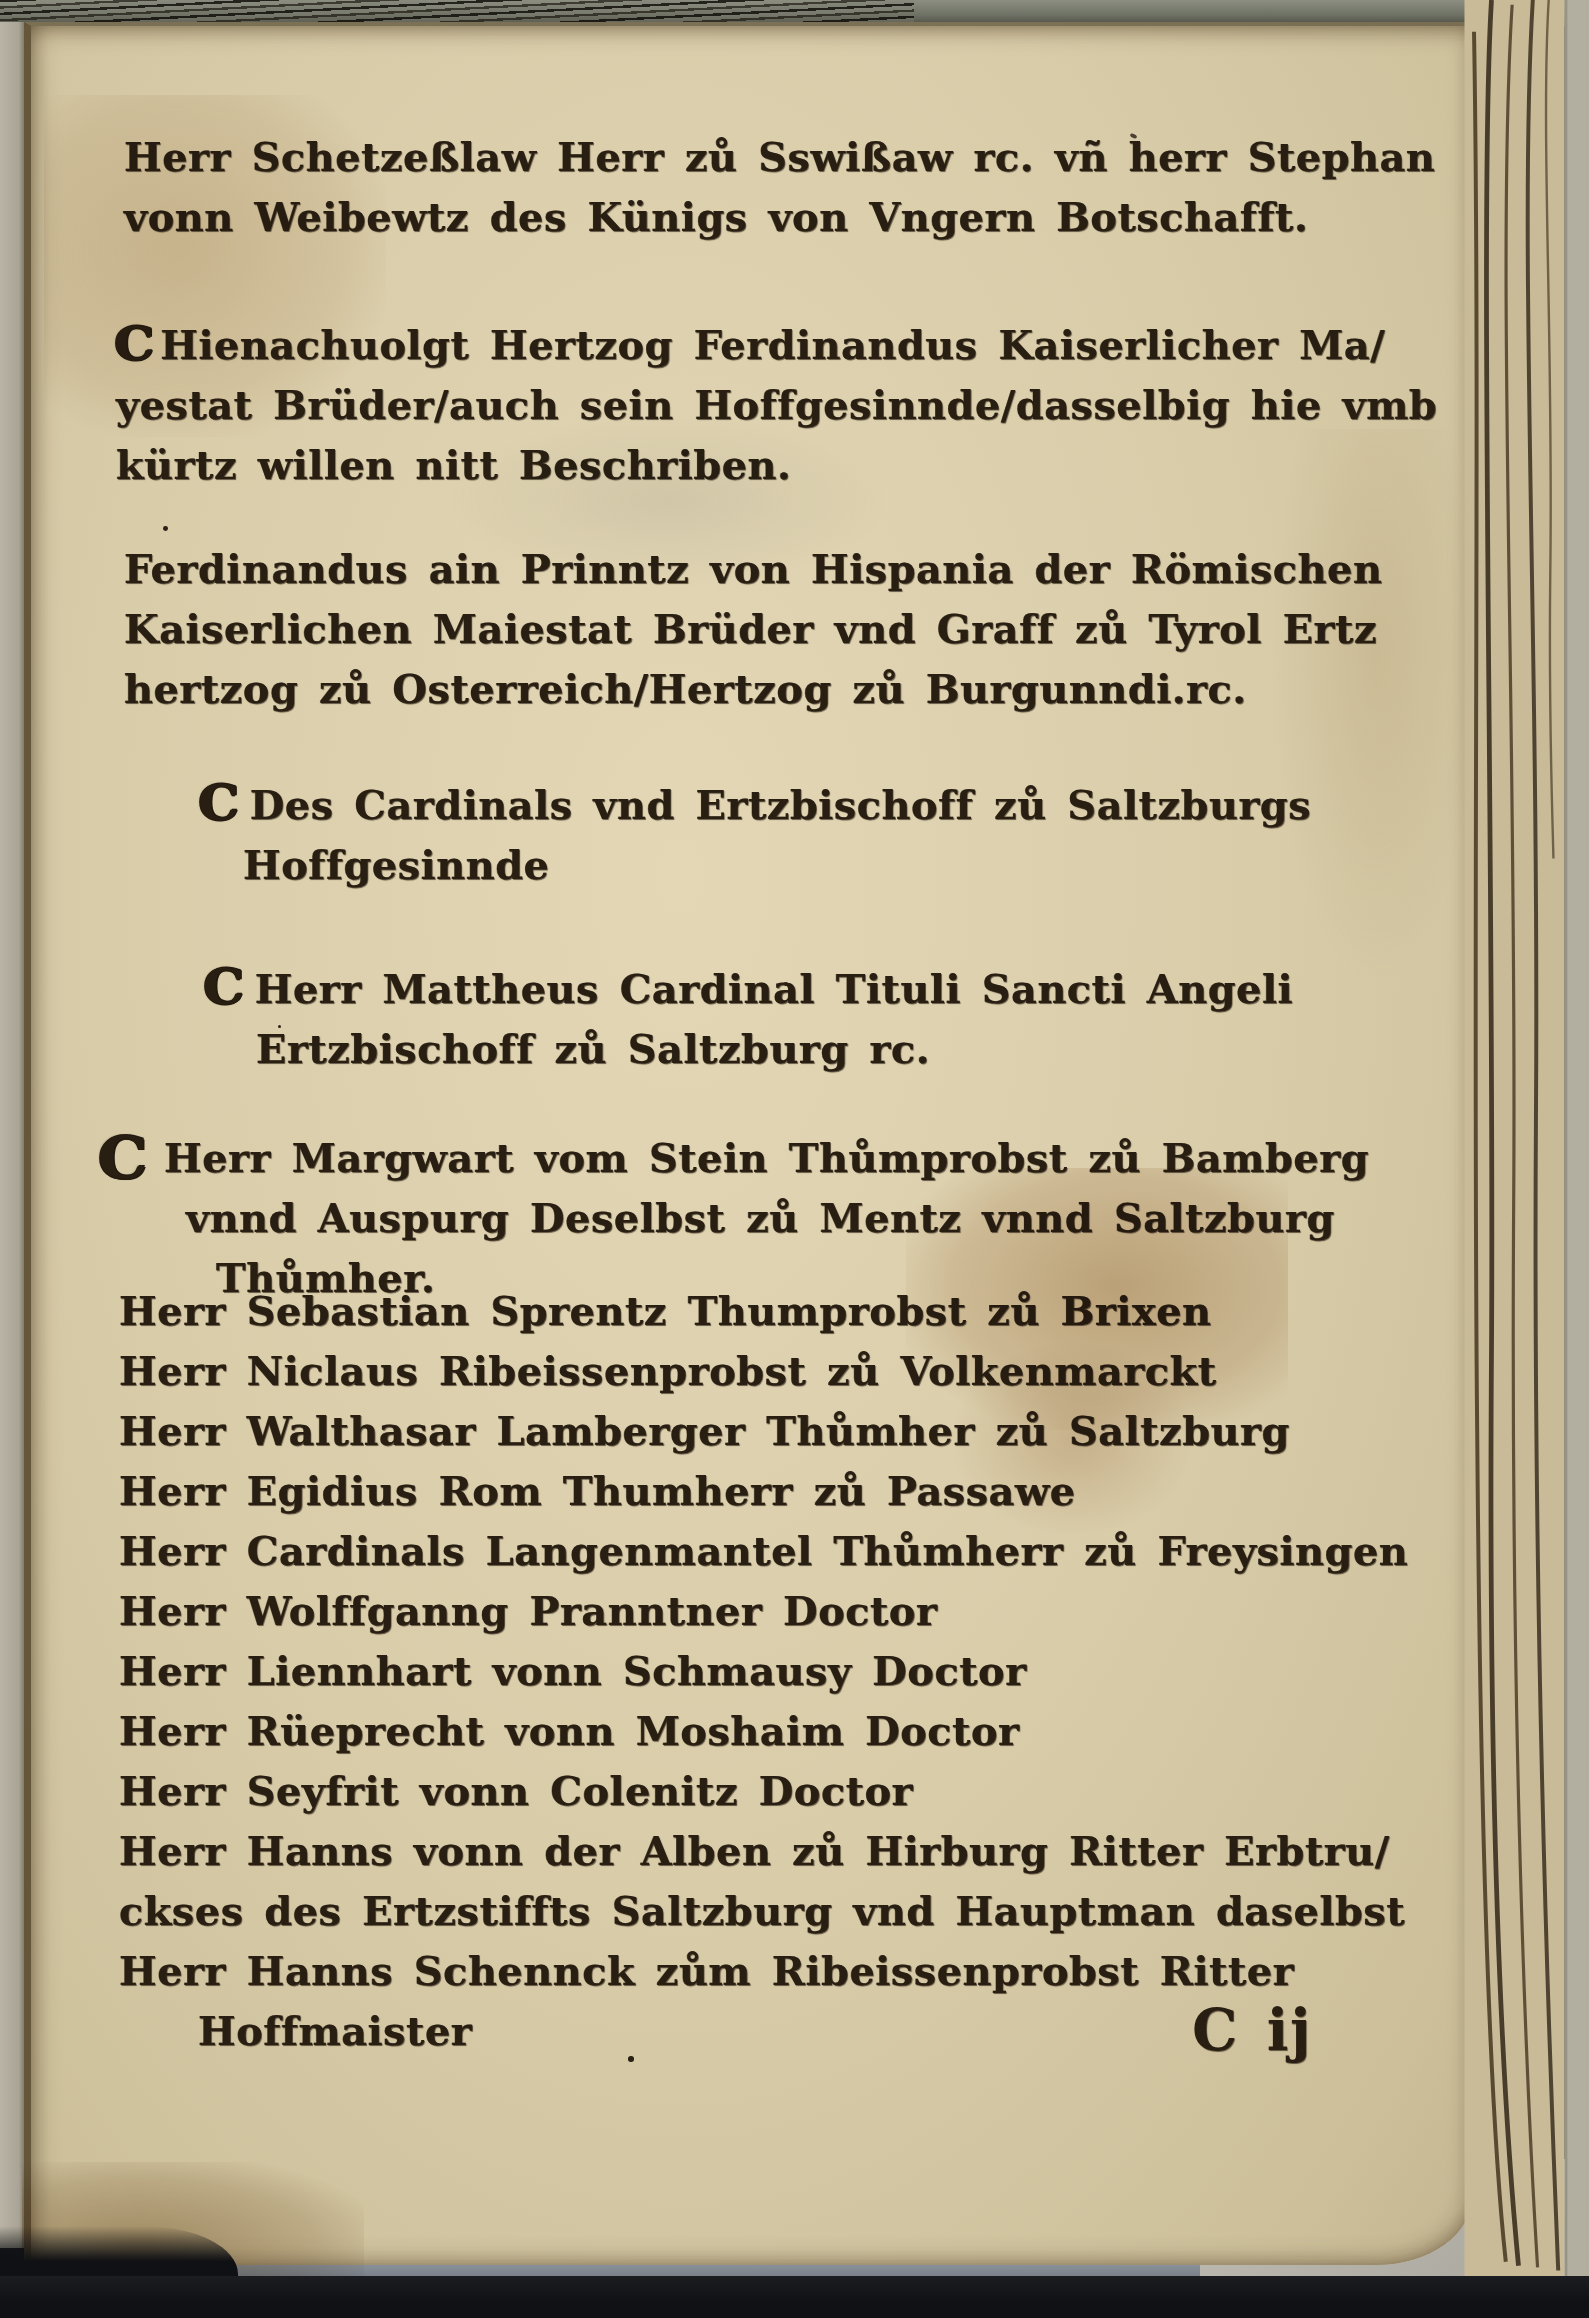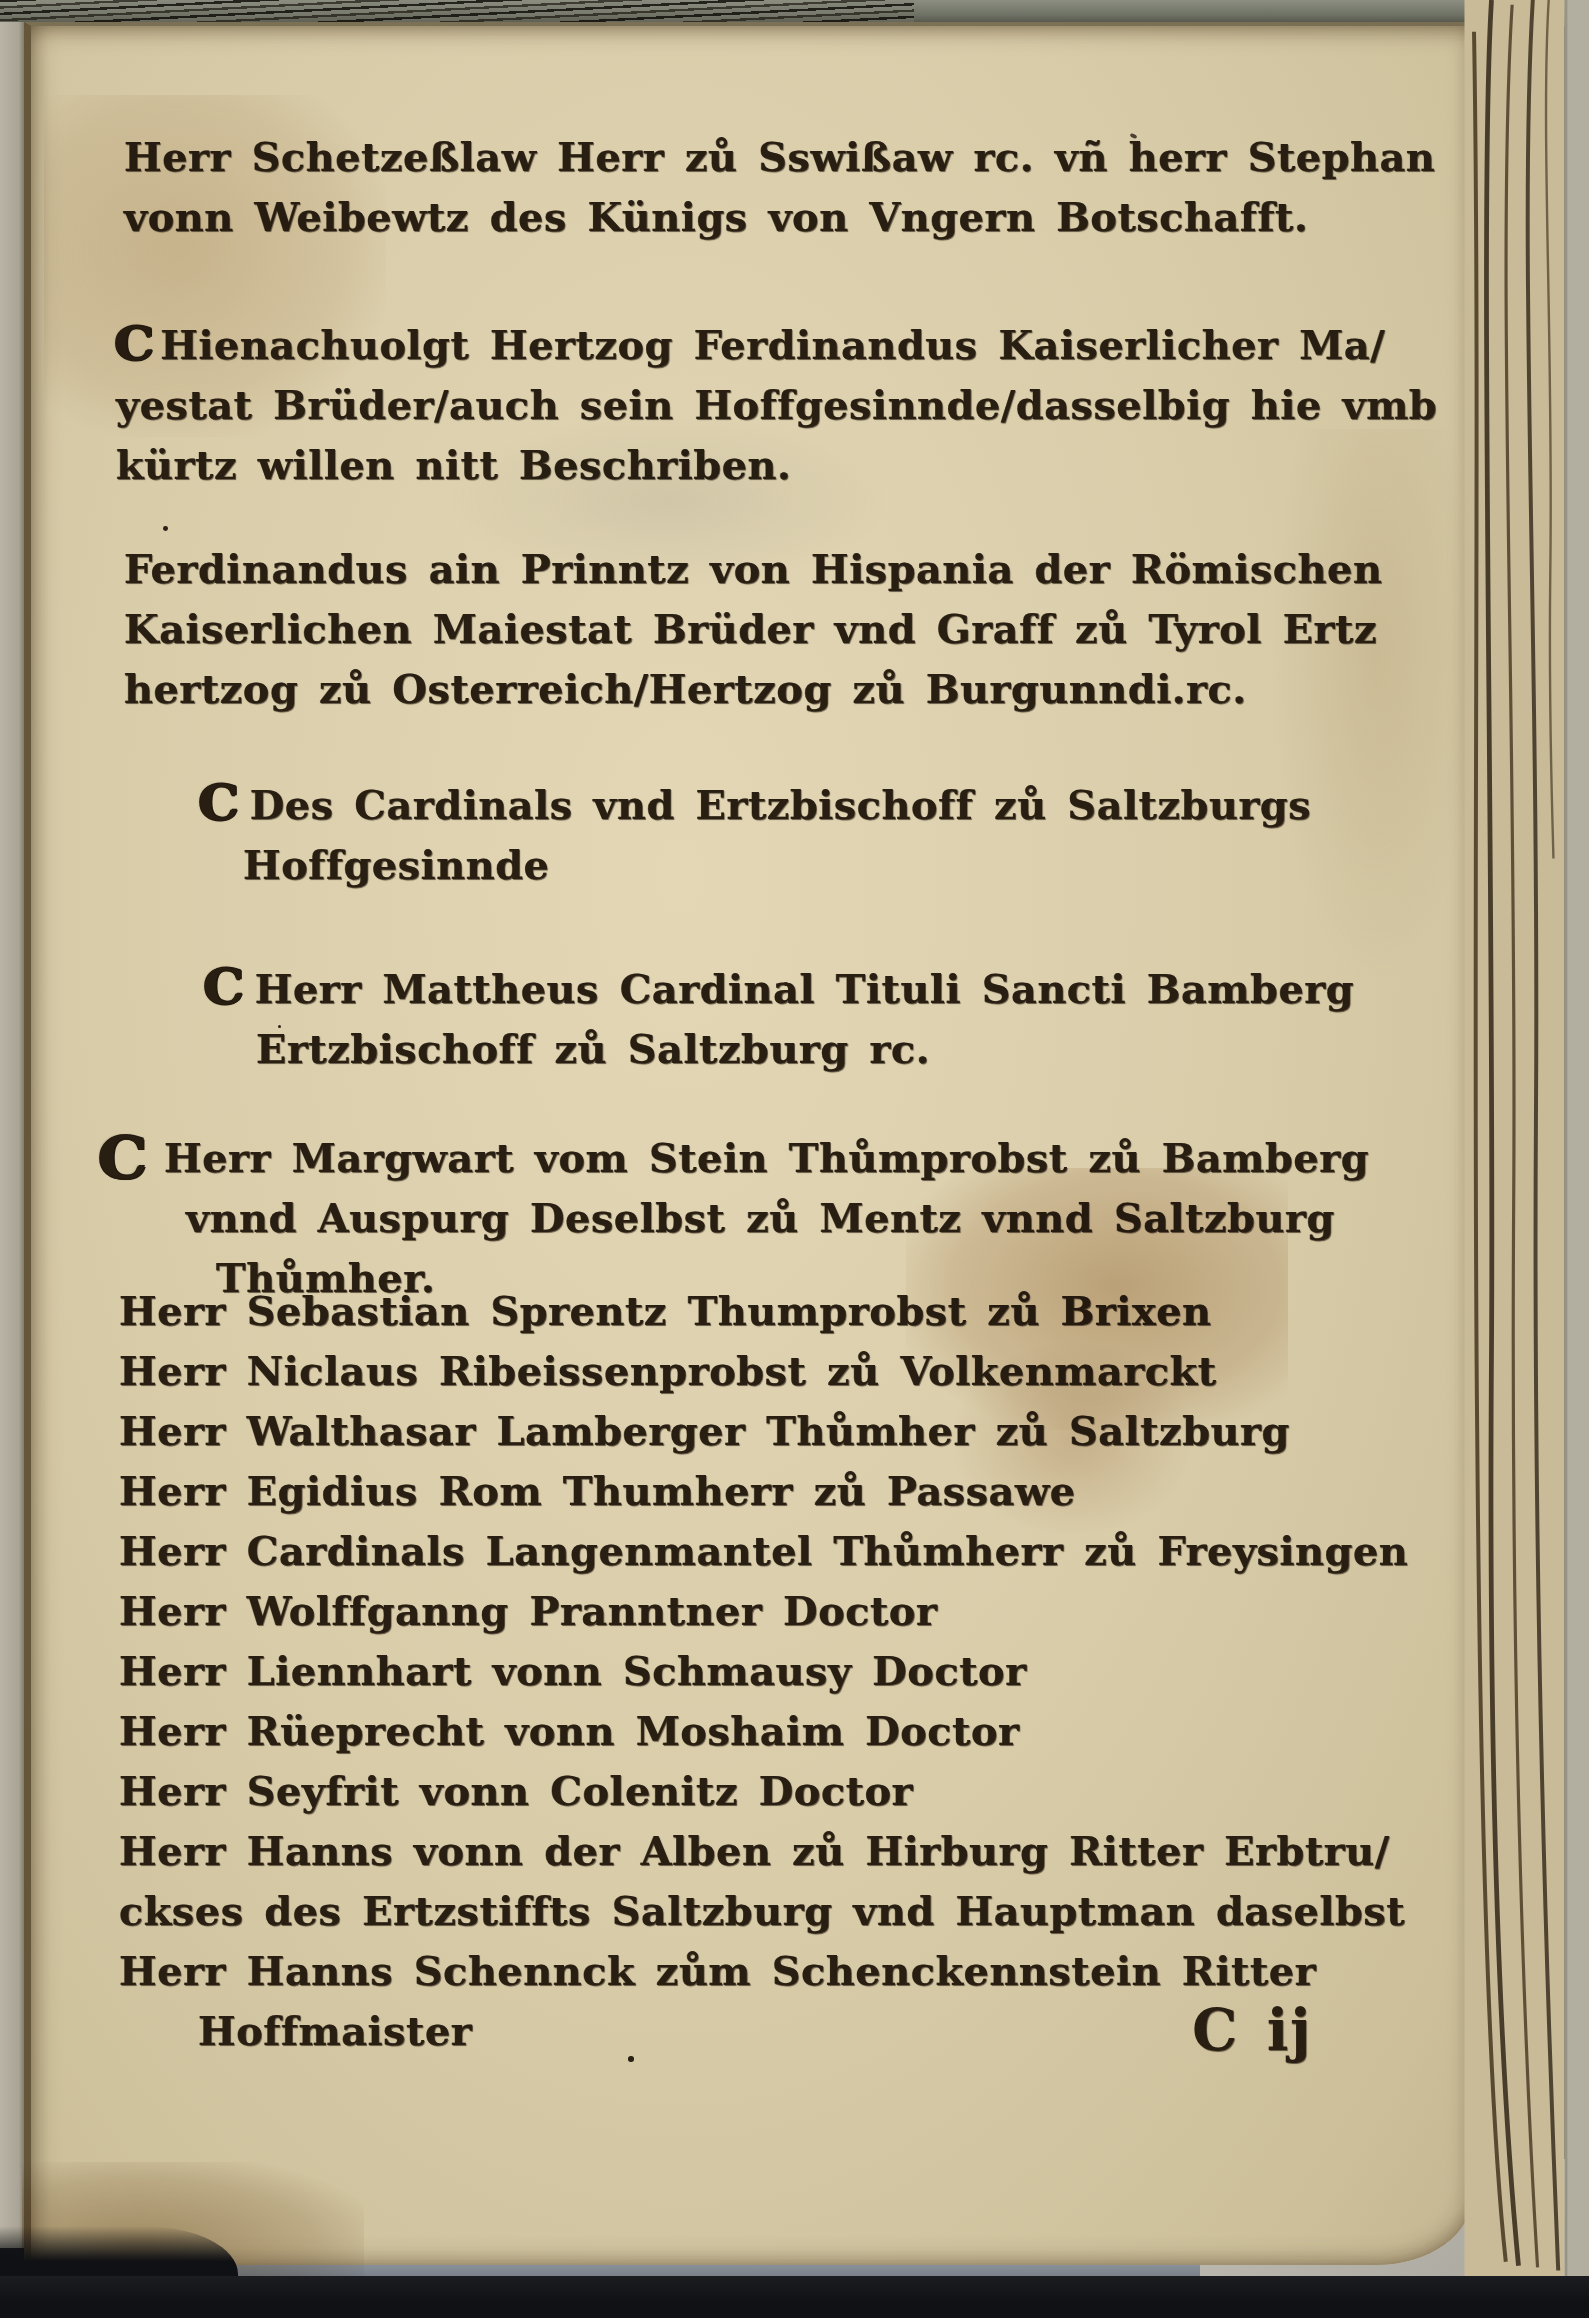--- a/index.html
+++ b/index.html
@@ -137,21 +137,21 @@
       <div class="line">Kaiserlichen Maiestat Brüder vnd Graff zů Tyrol Ertz</div>
       <div class="line">hertzog zů Osterreich/Hertzog zů Burgunndi.rc.</div>
     </div>
 
     <div class="para" id="p4">
       <div class="line"><span class="cap cap-md">C</span><span>Des Cardinals vnd Ertzbischoff zů Saltzburgs</span></div>
       <div class="line">Hoffgesinnde</div>
     </div>
 
     <div class="para" id="p5">
-      <div class="line"><span class="cap cap-md">C</span><span>Herr Mattheus Cardinal Tituli Sancti Bamberg</span></div>
+      <div class="line"><span class="cap cap-md">C</span><span>Herr Mattheus Cardinal Tituli Sancti Angeli</span></div>
       <div class="line">Ertzbischoff zů Saltzburg rc.</div>
     </div>
 
     <div class="para" id="p6">
       <div class="line"><span class="cap cap-lg">C</span><span>Herr Margwart vom Stein Thůmprobst zů Bamberg</span></div>
       <div class="line">vnnd Auspurg Deselbst zů Mentz vnnd Saltzburg</div>
       <div class="line">Thůmher.</div>
     </div>
 
     <div class="para" id="p7">
@@ -159,21 +159,21 @@
       <div class="line">Herr Niclaus Ribeissenprobst zů Volkenmarckt</div>
       <div class="line">Herr Walthasar Lamberger Thůmher zů Saltzburg</div>
       <div class="line">Herr Egidius Rom Thumherr zů Passawe</div>
       <div class="line">Herr Cardinals Langenmantel Thůmherr zů Freysingen</div>
       <div class="line">Herr Wolffganng Pranntner Doctor</div>
       <div class="line">Herr Liennhart vonn Schmausy Doctor</div>
       <div class="line">Herr Rüeprecht vonn Moshaim Doctor</div>
       <div class="line">Herr Seyfrit vonn Colenitz Doctor</div>
       <div class="line">Herr Hanns vonn der Alben zů Hirburg Ritter Erbtru/</div>
       <div class="line">ckses des Ertzstiffts Saltzburg vnd Hauptman daselbst</div>
-      <div class="line">Herr Hanns Schennck zům Schenckennstein Ritter</div>
+      <div class="line">Herr Hanns Schennck zům Ribeissenprobst Ritter</div>
       <div class="line indent-lg">Hoffmaister</div>
     </div>
 
     <div class="signature">C ij</div>
   </div>
 
   <div class="stain st1"></div>
   <div class="stain st2"></div>
   <div class="stain st3"></div>
   <div class="stain st4"></div>

